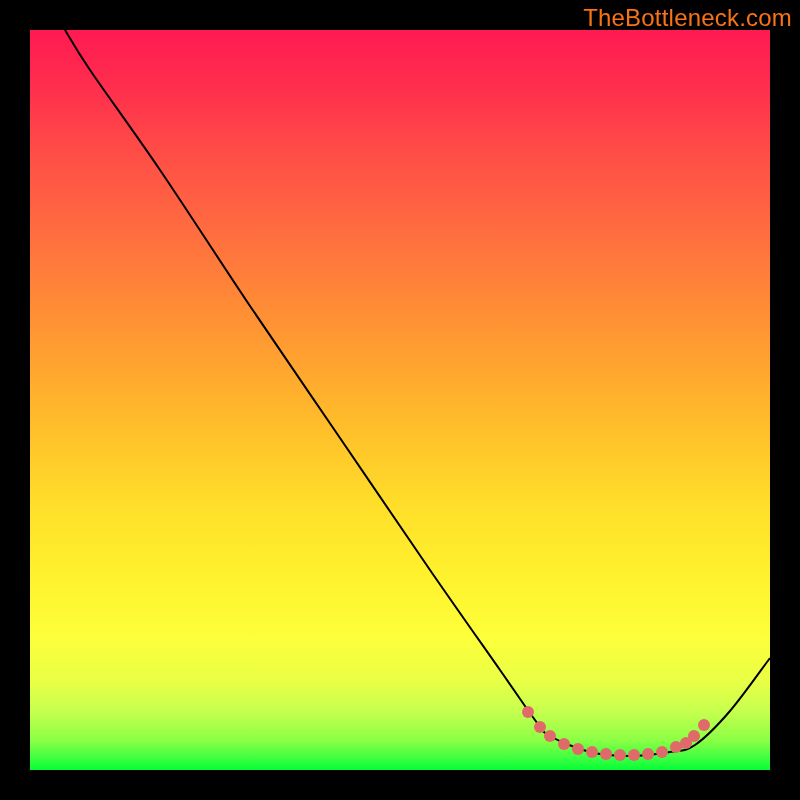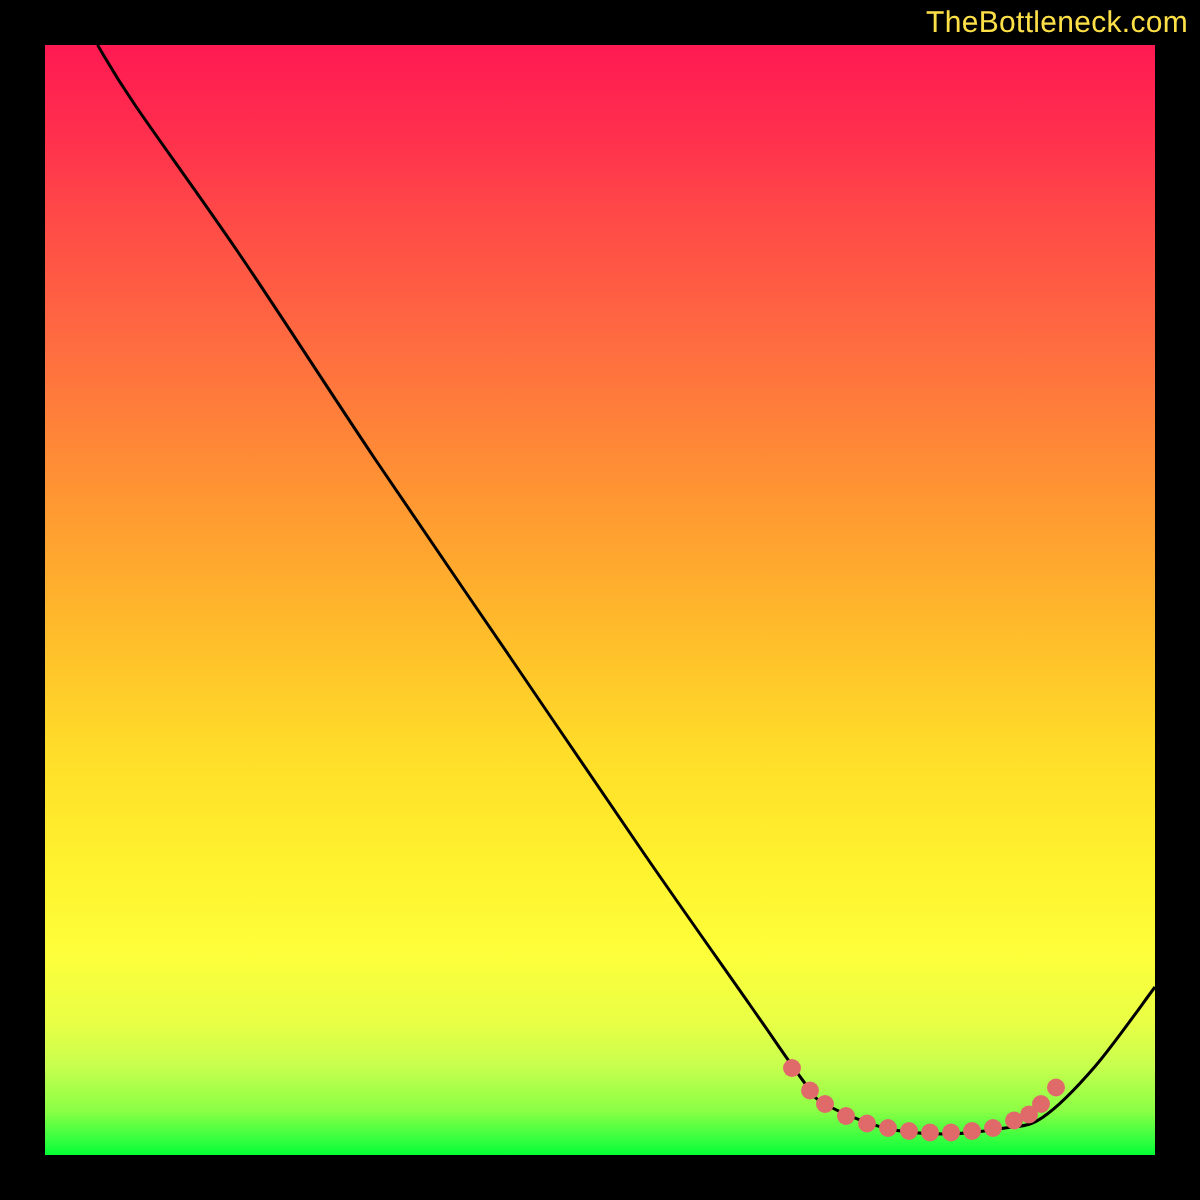--- a/index.html
+++ b/index.html
@@ -48,22 +48,22 @@
     left: 0;
     top: 0;
     width: 740px;
     height: 740px;
     overflow: visible;
   }
   .watermark {
     position: absolute;
     top: 4px;
     right: 8px;
-    color: #fde047;
-    font-size: 20px;
+    color: #f97316;
+    font-size: 24px;
     letter-spacing: 0.2px;
     font-weight: 400;
   }
 </style>
 </head>
 <body>
 
 <div class="watermark">TheBottleneck.com</div>
 
 <div class="chart-frame">

